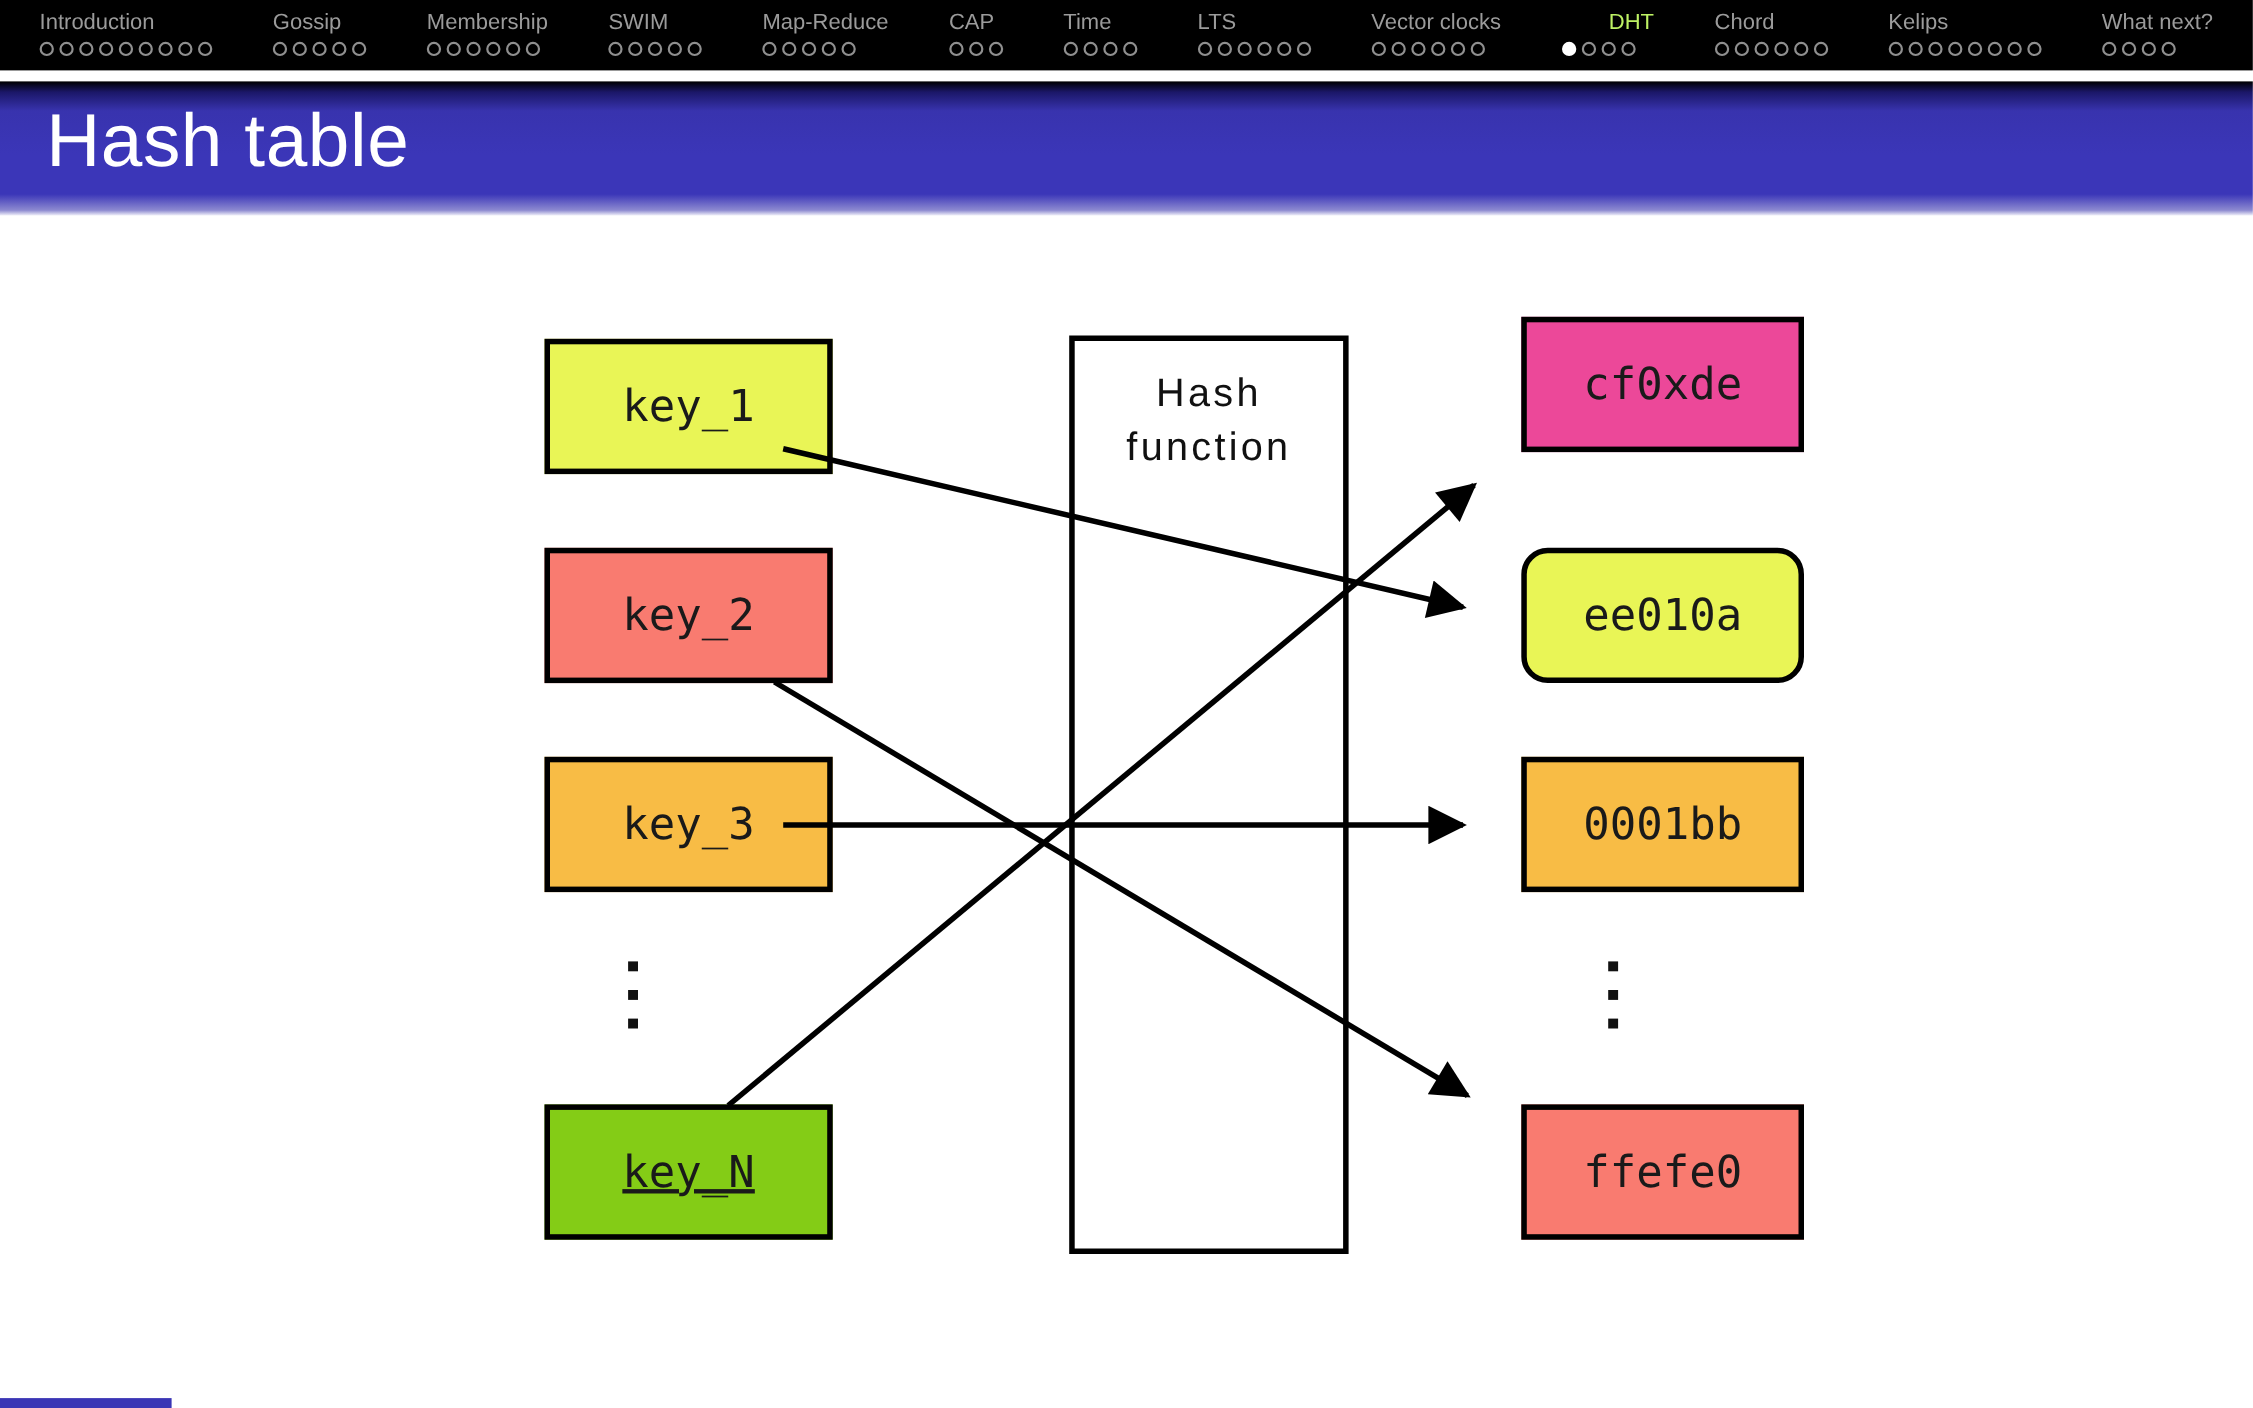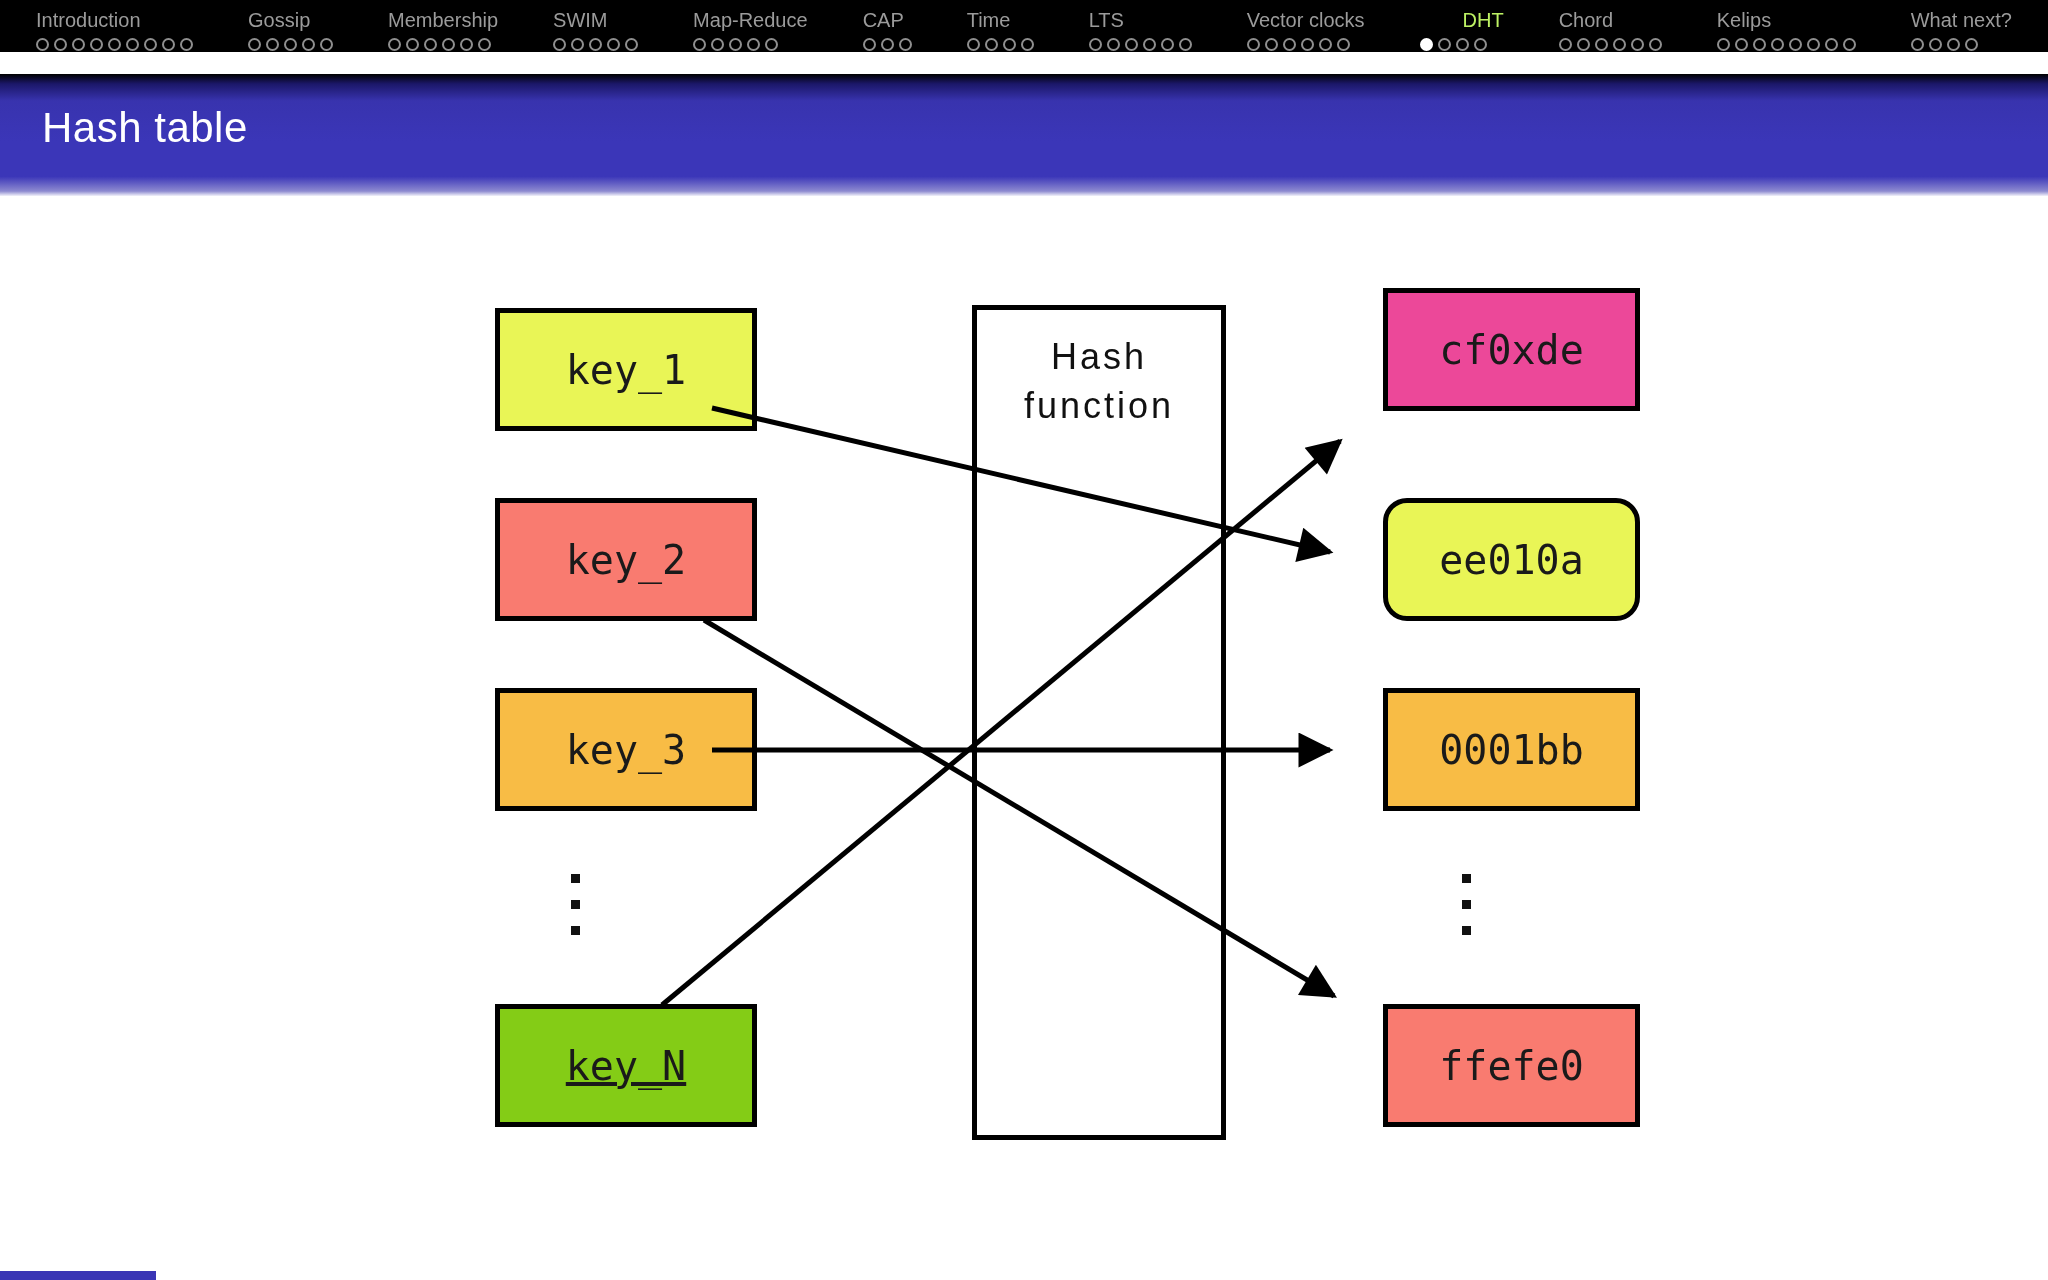--- a/index.html
+++ b/index.html
@@ -3,39 +3,39 @@
 <meta charset="utf-8">
 <style>
   html,body{margin:0;padding:0;}
   body{
     width:2048px;height:1280px;position:relative;overflow:hidden;
     background:#ffffff;font-family:"Liberation Sans",sans-serif;
   }
 
   
   #nav{
-    position:absolute;top:0;left:0;width:2048px;height:52px;
+    position:absolute;top:0;left:0;width:2048px;height:64px;
     background:#000000;display:flex;justify-content:space-between;
     padding:9px 36px 0 36px;box-sizing:border-box;
   }
   .nav-sec{display:flex;flex-direction:column;}
   .nav-title{font-size:20px;line-height:22px;color:#9b9b9b;white-space:nowrap;cursor:pointer;}
   .nav-title.current{color:#bef264;margin-left:43px;}
   .dots{display:flex;gap:5px;margin-top:7px;}
   .dot{width:13px;height:13px;border-radius:50%;border:2px solid #8f8f8f;box-sizing:border-box;background:transparent;cursor:pointer;}
   .dot.filled{background:#ffffff;border-color:#ffffff;}
 
   
   #titlebar{
     position:absolute;top:74px;left:0;width:2048px;height:122px;
     background:linear-gradient(180deg,#000000 0%,#1b1768 8%,#3833ae 22%,#3b36b8 55%,#3b36b8 84%,#8d8ad0 96%,#f2f2fa 100%);
     display:flex;align-items:center;box-sizing:border-box;
     padding:0 0 14px 42px;
   }
-  #frame-title{font-size:42px;color:#ffffff;letter-spacing:0.5px;}
+  #frame-title{font-size:68px;color:#ffffff;letter-spacing:0.5px;}
 
   
   .box{
     position:absolute;border:5px solid #000;box-sizing:border-box;
     display:flex;align-items:center;justify-content:center;
     font-family:"DejaVu Sans Mono",monospace;font-size:40px;color:#1a1a1a;margin-left:45px;
   }
   .kbox{width:262px;height:123px;}
   .vbox{width:257px;height:123px;}
   #hash-box{

